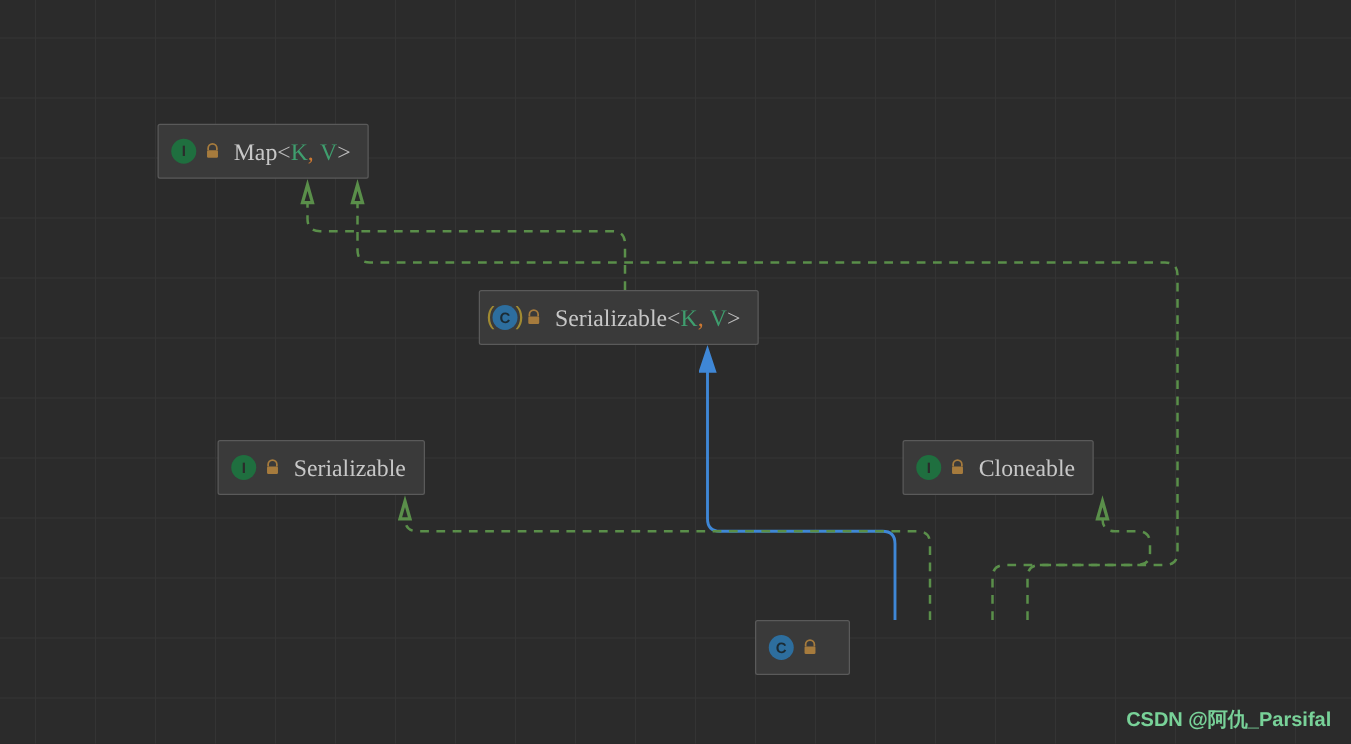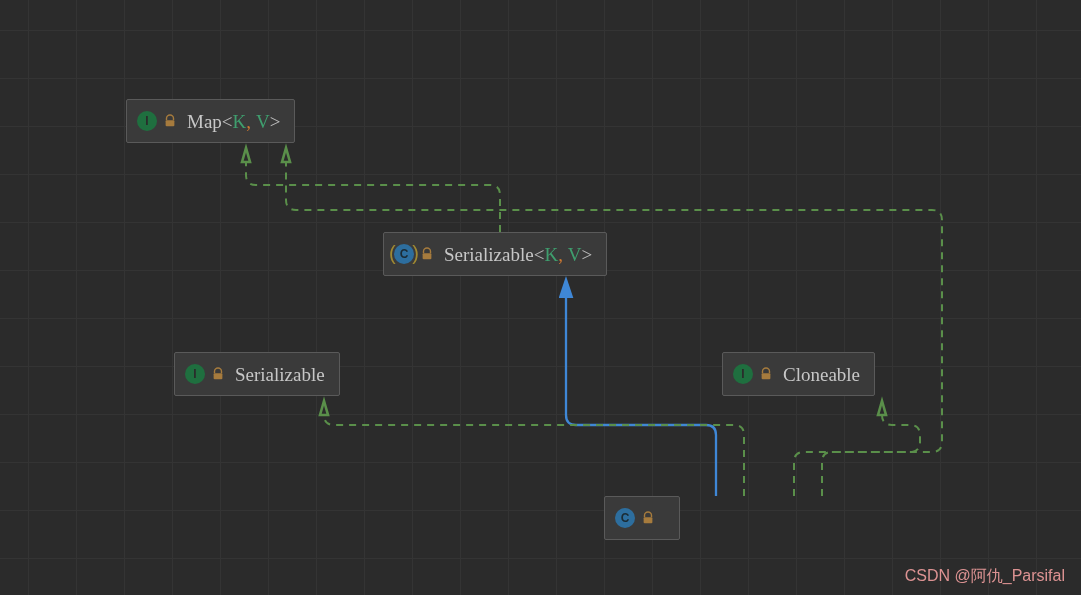--- a/index.html
+++ b/index.html
@@ -75,24 +75,25 @@
   .lock svg { display:block; }
   .type-name { color: #c7c7c7; }
   .angle, .comma { color: #bdbdbd; }
   .tp { color: #3f9e6e; }
   .or, .comma { color: #cc7832; }
 
   .watermark {
     position: absolute;
     right: 16px;
     bottom: 8px;
-    color: #fca5a5;
+    color: #86efac;
     font-size: 16px;
     font-family: Arial, "Microsoft YaHei", sans-serif;
     opacity: .85;
+    font-weight: bold;
   }
 
   
   .node-map     { left: 126px; top: 99px;  height: 44px; }
   .node-abs     { left: 383px; top: 232px; height: 44px; }
   .node-ser     { left: 174px; top: 352px; height: 44px; }
   .node-clone   { left: 722px; top: 352px; height: 44px; }
   .node-hash    { left: 604px; top: 496px; height: 44px; }
 
   .type-name, .angle, .tp, .comma, .or { font-size: 19px; font-family: Liberation Serif, serif; }

